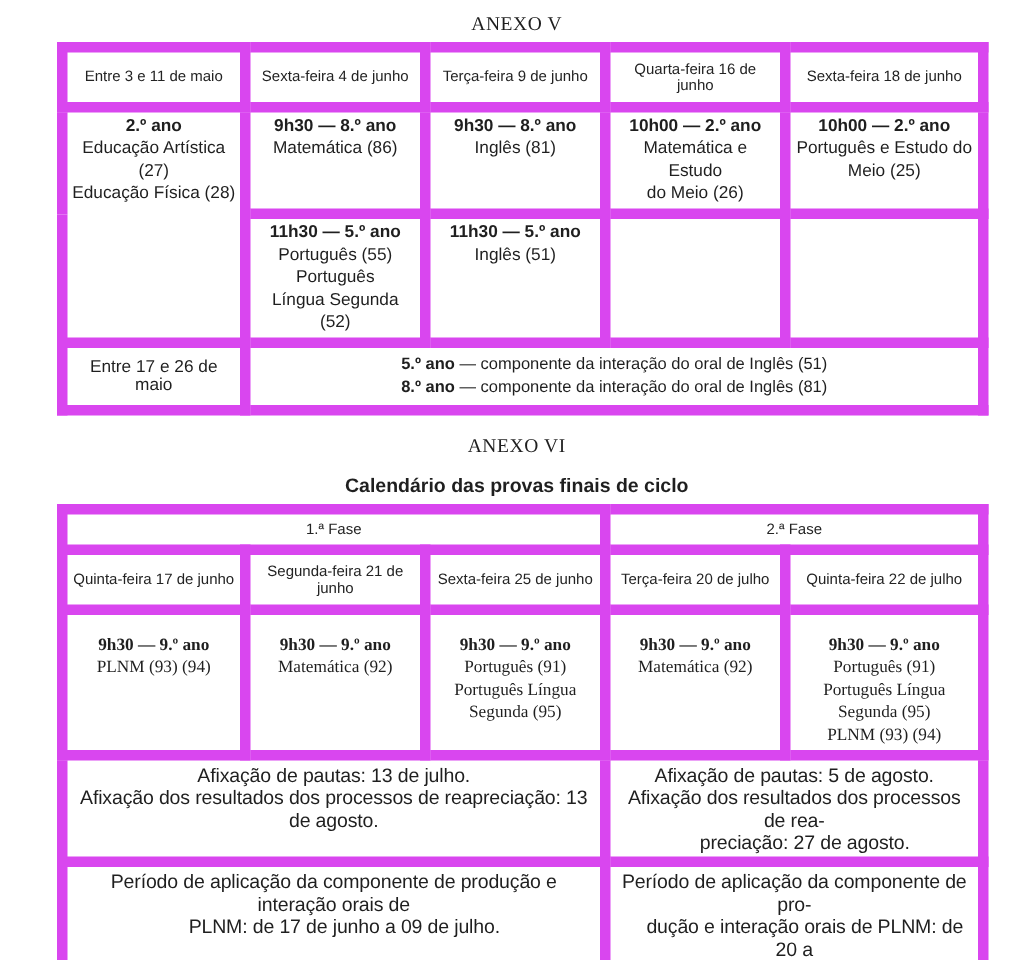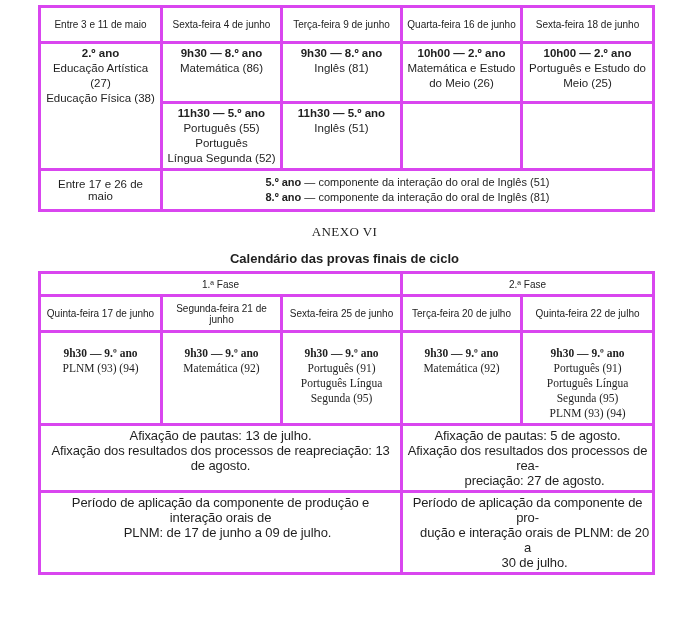--- a/index.html
+++ b/index.html
@@ -31,21 +31,21 @@
     border-collapse: collapse;
     table-layout: fixed;
     width: 614px;
     margin-left: 38px;
     border-left: 1px solid #2a2a2a;
     border-right: 1px solid #2a2a2a;
     border-top: 2px solid #2a2a2a;
     border-bottom: 2px solid #2a2a2a;
   }
   table.cal td {
-    border: 3px solid #d946ef;
+    border: 7px solid #d946ef;
     text-align: center;
     padding: 2px 3px;
     overflow: hidden;
   }
   #table-afericao { margin-top: 5px; }
   #table-finais   { margin-top: 4px; }
 
   td.day-header {
     font-size: 10px;
     height: 29px;
@@ -101,20 +101,21 @@
     text-align: justify;
     text-indent: 22px;
   }
   #anexo-vi-heading { padding-top: 12px; }
 </style>
 </head>
 <body>
 
 <div class="page">
 
+  <div class="anexo-heading">ANEXO V</div>
 
   <table class="cal" id="table-afericao">
     <colgroup>
       <col style="width:122px">
         <col style="width:120px">
         <col style="width:120px">
         <col style="width:120px">
         <col style="width:132px">
     </colgroup>
     <tbody>
@@ -122,21 +123,21 @@
       <td class="day-header">Entre 3 e 11 de maio</td>
       <td class="day-header">Sexta-feira 4 de junho</td>
       <td class="day-header">Terça-feira 9 de junho</td>
       <td class="day-header">Quarta-feira 16 de junho</td>
       <td class="day-header">Sexta-feira 18 de junho</td>
     </tr>
     <tr>
       <td class="slot row-a may-span" rowspan="2">
         <div class="cell-bold">2.º ano</div>
         <div class="cell-rest">Educação Artística (27)
-Educação Física (38)</div>
+Educação Física (28)</div>
       </td>
       <td class="slot row-a">
         <div class="cell-bold">9h30 — 8.º ano</div>
         <div class="cell-rest">Matemática (86)</div>
       </td>
       <td class="slot row-a">
         <div class="cell-bold">9h30 — 8.º ano</div>
         <div class="cell-rest">Inglês (81)</div>
       </td>
       <td class="slot row-a">

